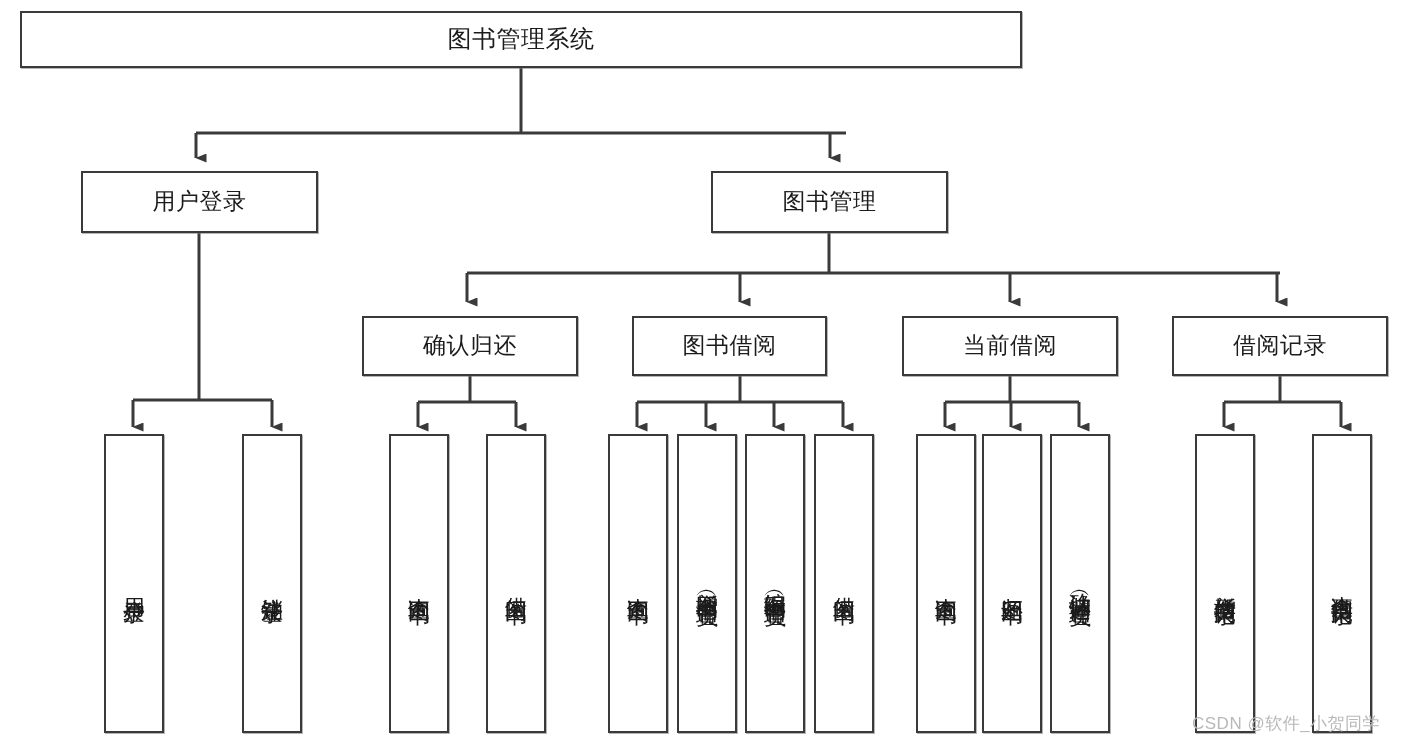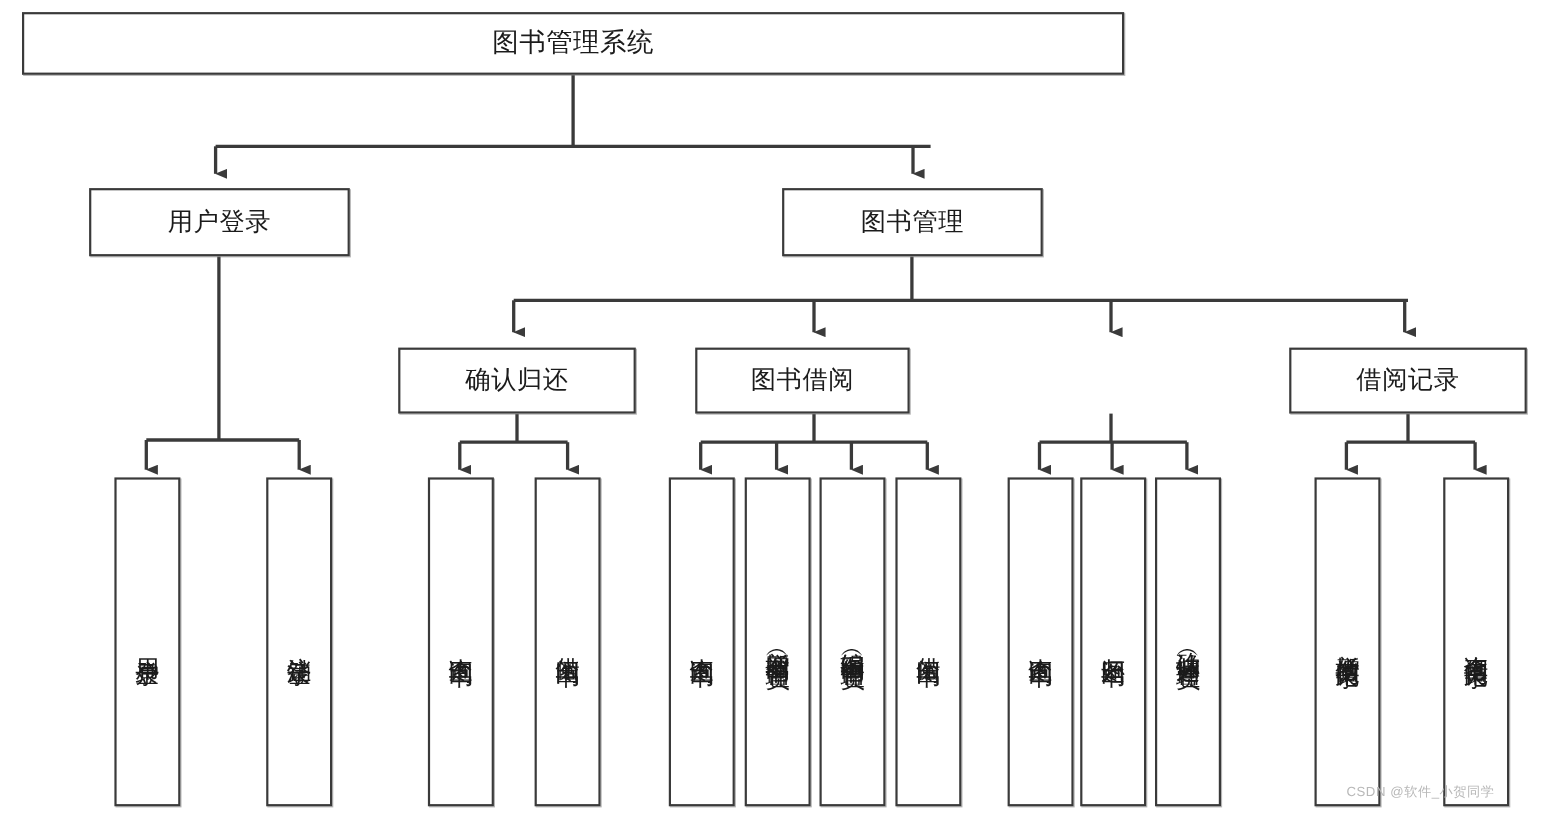--- a/index.html
+++ b/index.html
@@ -60,23 +60,23 @@
     writing-mode: vertical-rl;
     text-orientation: upright;
     font-size: 22px;
     line-height: 1.0;
     letter-spacing: 2px;
     max-height: 268px;
     white-space: normal;
   }
   .watermark {
     position: absolute;
-    left: 1224px;
+    left: 1192px;
     top: 712px;
-    font-size: 12px;
+    font-size: 17px;
     color: #b8b8b8;
     white-space: nowrap;
     letter-spacing: 0.5px;
   }
 </style>
 </head>
 <body>
 
 <div id="diagram-canvas">
 
@@ -152,20 +152,23 @@
   <div class="node horizontal" style="left:711px; top:171px; width:237px; height:62px;">
     <span class="node-label">图书管理</span>
   </div>
 
   <div class="node horizontal" style="left:362px; top:316px; width:216px; height:60px;">
     <span class="node-label">确认归还</span>
   </div>
   <div class="node horizontal" style="left:632px; top:316px; width:195px; height:60px;">
     <span class="node-label">图书借阅</span>
   </div>
+  <div class="node horizontal" style="left:902px; top:316px; width:216px; height:60px;">
+    <span class="node-label">当前借阅</span>
+  </div>
   <div class="node horizontal" style="left:1172px; top:316px; width:216px; height:60px;">
     <span class="node-label">借阅记录</span>
   </div>
 
   <div class="node vertical" style="left:104px; top:434px; width:60px; height:299px;">
     <span class="node-label">用户登录</span>
   </div>
   <div class="node vertical" style="left:242px; top:434px; width:60px; height:299px;">
     <span class="node-label">注销登录</span>
   </div>

